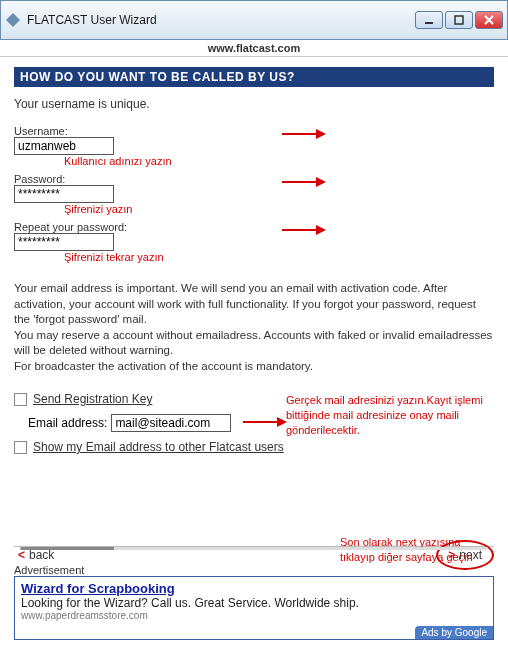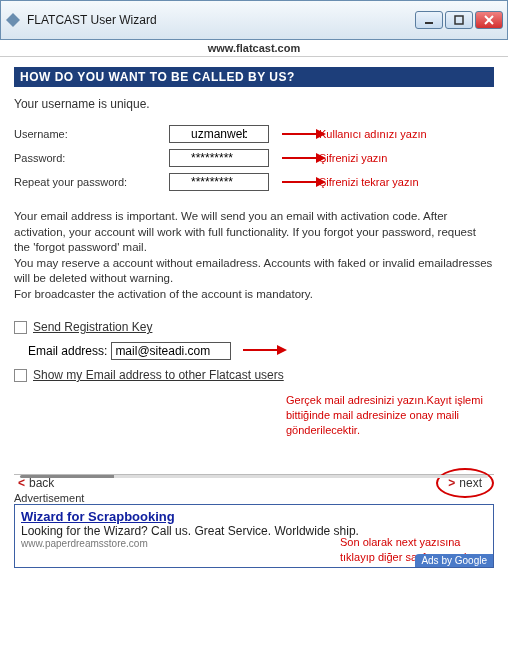--- a/index.html
+++ b/index.html
@@ -65,33 +65,34 @@
     padding: 3px 6px;
     letter-spacing: 0.5px;
   }
   .intro {
     font-size: 12px;
     color: #333;
     margin: 10px 0 14px 0;
   }
   .formrow {
     display: flex;
-    align-items: center;
+    align-items: flex-start;
     margin-bottom: 6px;
     position: relative;
+    flex-direction: column;
   }
   .formrow label {
     width: 155px;
     font-size: 11px;
     color: #333;
   }
   .formrow input[type=text], .formrow input[type=password] {
     width: 100px;
     font-size: 12px;
-    padding: 1px 21px;
+    padding: 1px 3px;
     border: 1px solid #555;
     font-family: Verdana, Arial, sans-serif;
   }
   .annot {
     color: #d40000;
     font-size: 11px;
     margin-left: 50px;
     white-space: nowrap;
   }
   .arrow {

